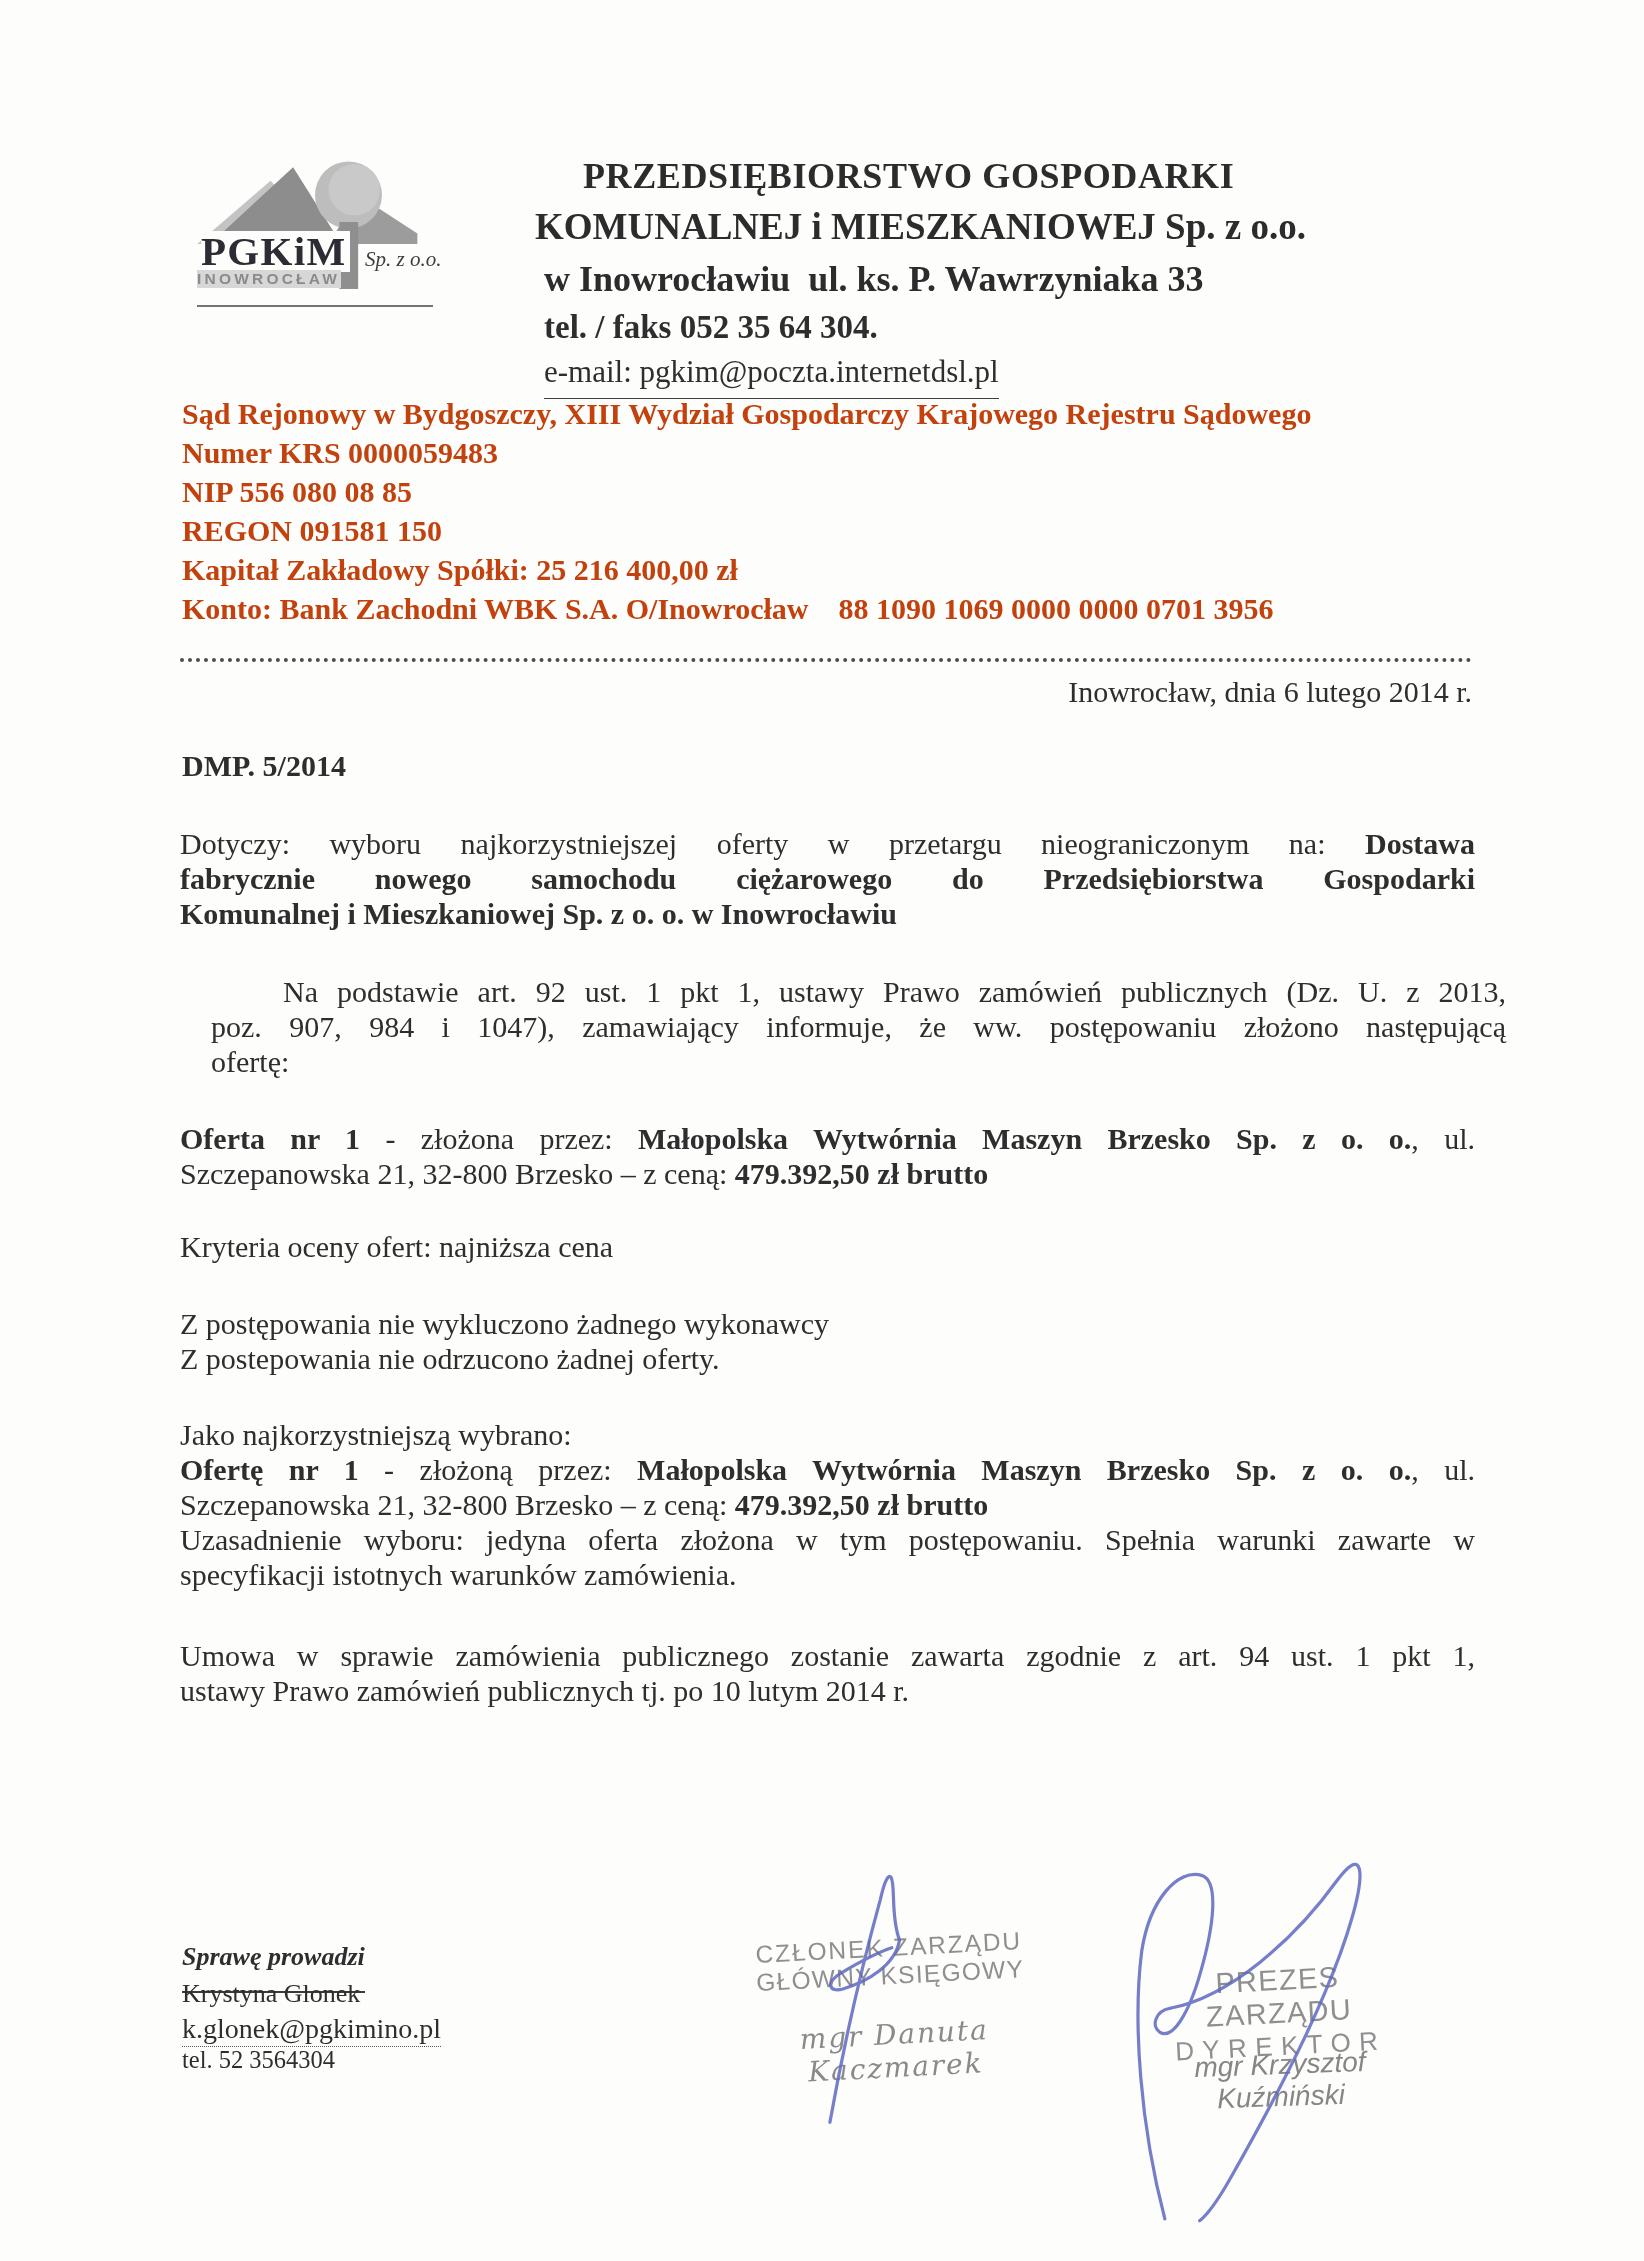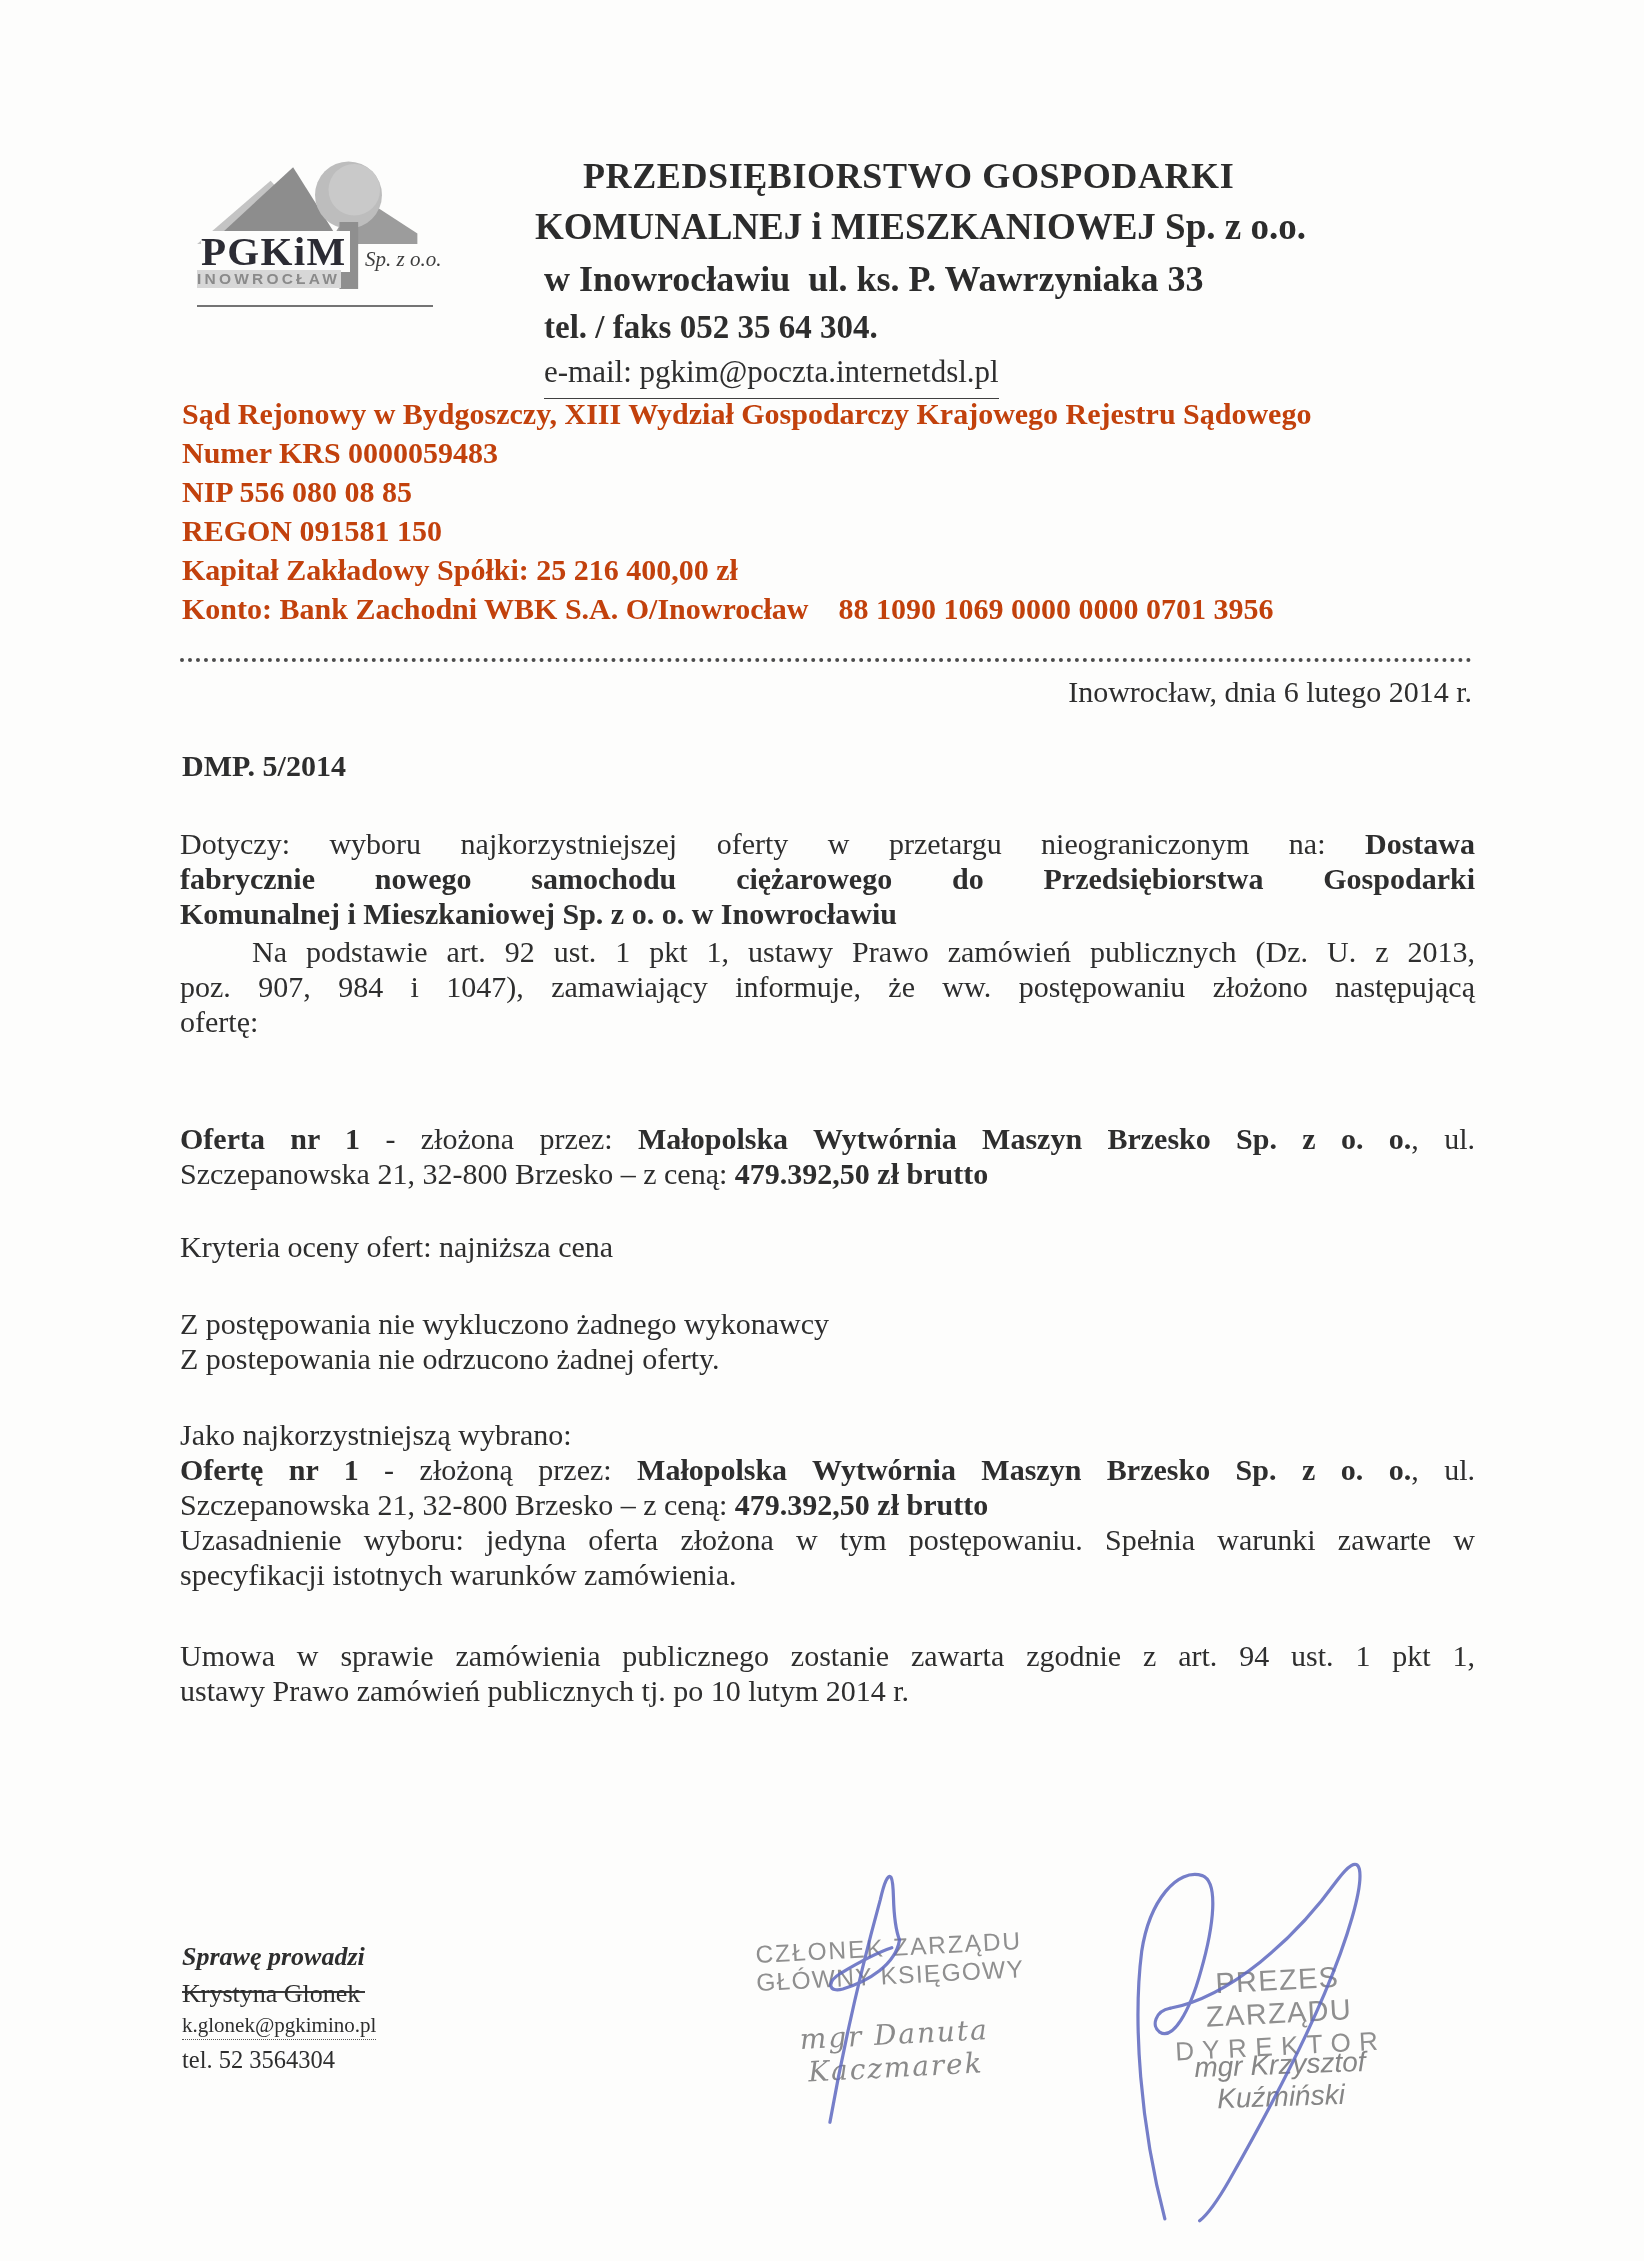--- a/index.html
+++ b/index.html
@@ -27,31 +27,31 @@
   .registry div{font-size:30px;font-weight:bold;line-height:39px;white-space:pre-wrap;color:#c2410c;}
   
   .dotted-sep{left:180px;top:658px;width:1292px;border-top:4.5px dotted #4c4c4c;height:0;}
   .dateline{left:180px;top:675px;width:1292px;text-align:right;font-size:30px;}
   .case-number{left:182px;top:749px;font-size:30px;font-weight:bold;}
   
   .para{left:180px;width:1295px;font-size:30px;line-height:35px;}
   .jl{text-align:justify;text-align-last:justify;}
   .indent{padding-left:72px;}
   .p-subject{top:826px;}
-  .p-intro{top:934px;}
+  .p-intro{top:974px;margin-left:31px;}
   .p-offer{top:1121px;}
   .p-criteria{top:1229px;}
   .p-exclusions{top:1306px;}
   .p-selection{top:1417px;}
   .p-contract{top:1638px;}
   
   .contact-heading{left:182px;top:1942px;font-size:26px;font-weight:bold;font-style:italic;
                    border-bottom:2.6px solid #3a3a3a;padding-bottom:19px;}
   .contact-name{left:182px;top:1979px;font-size:26px;}
-  .contact-email{left:182px;top:2013px;font-size:21px;border-bottom:1.3px dotted #555;padding-bottom:1.3px;}
+  .contact-email{left:182px;top:2013px;font-size:28px;border-bottom:1.3px dotted #555;padding-bottom:1.3px;}
   .contact-phone{left:182px;top:2046px;font-size:24.5px;}
   .stamp{font-family:"Liberation Sans",sans-serif;color:#8f8f8f;text-align:center;}
   .stamp-c{left:751px;top:1934px;width:277px;transform:rotate(-3deg);}
   .stamp-c .s1{font-size:24.5px;letter-spacing:1.9px;line-height:28px;}
   .stamp-c .s2{font-size:24.5px;letter-spacing:1.3px;line-height:28px;}
   .stamp-c-name{left:747px;top:2018px;width:296px;transform:rotate(-3deg);
                 font-family:"DejaVu Serif",serif;font-style:italic;font-size:28px;
                 color:#8a8a8a;letter-spacing:1.9px;text-align:center;}
   .stamp-r{left:1160px;top:1964px;width:238px;transform:rotate(-3deg);}
   .stamp-r .s1{font-size:29px;letter-spacing:1.3px;line-height:33px;}

